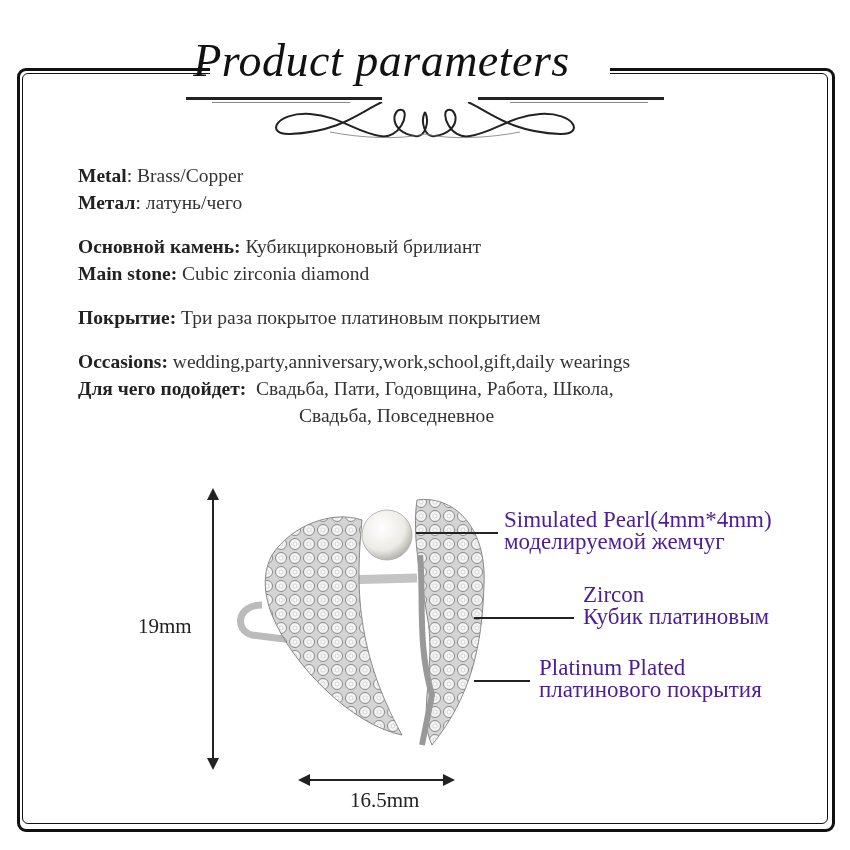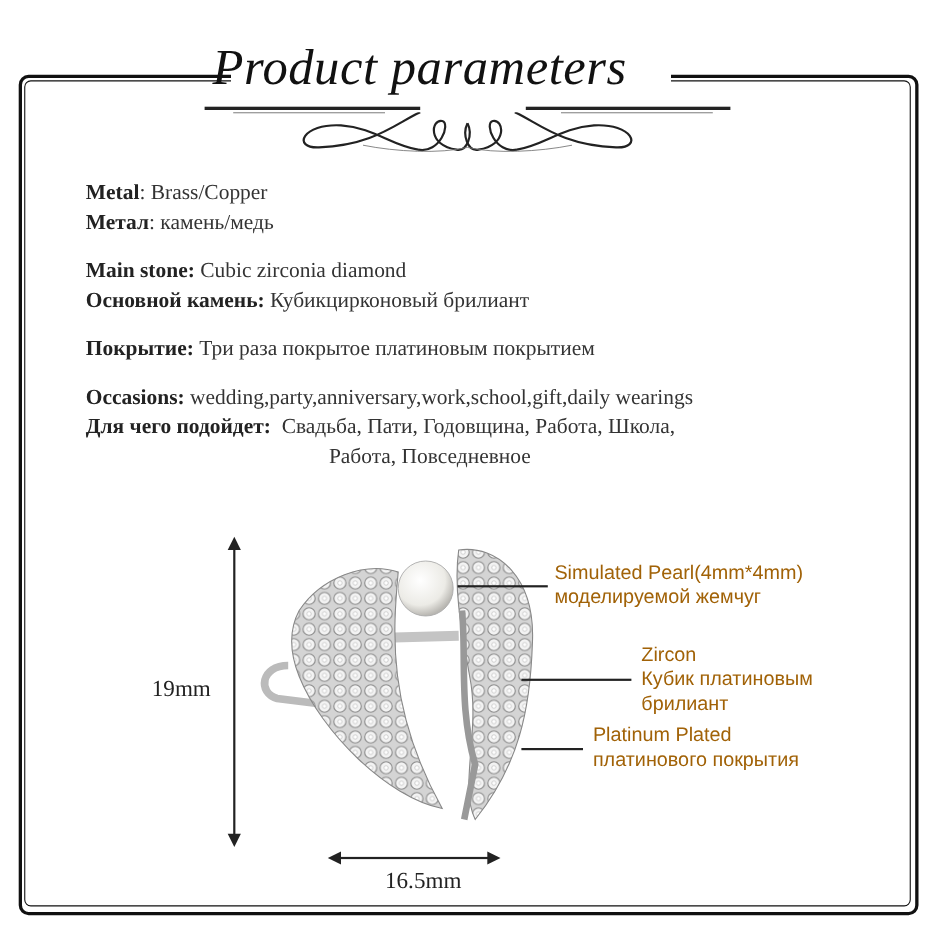--- a/index.html
+++ b/index.html
@@ -16,21 +16,21 @@
   .spec-line b{color:#222;font-weight:bold;}
   .indent{padding-left:221px;}
   .dim-v{position:absolute;left:212px;top:493px;width:2px;height:272px;background:#222;}
   .arrow-up{position:absolute;left:207px;top:488px;width:0;height:0;border-left:6px solid transparent;border-right:6px solid transparent;border-bottom:12px solid #222;}
   .arrow-down{position:absolute;left:207px;top:758px;width:0;height:0;border-left:6px solid transparent;border-right:6px solid transparent;border-top:12px solid #222;}
   .dim-h{position:absolute;left:302px;top:779px;width:146px;height:2px;background:#222;}
   .arrow-left{position:absolute;left:298px;top:774px;width:0;height:0;border-top:6px solid transparent;border-bottom:6px solid transparent;border-right:12px solid #222;}
   .arrow-right{position:absolute;left:443px;top:774px;width:0;height:0;border-top:6px solid transparent;border-bottom:6px solid transparent;border-left:12px solid #222;}
   .dim-label{position:absolute;font-family:"Liberation Serif",serif;font-size:21px;color:#222;}
   .ring{position:absolute;left:232px;top:495px;width:260px;height:265px;}
-  .callout{position:absolute;font-family:Liberation Sans, sans-serif;font-size:18px;line-height:22px;color:#a16207;}
+  .callout{position:absolute;font-family:Liberation Serif, serif;font-size:23px;line-height:22px;color:#4c1d95;}
   .leader{position:absolute;height:1.5px;background:#222;}
 </style>
 </head>
 <body>
 
 <div class="frame-outer"></div>
 <div class="frame-inner"></div>
 <div class="title-mask"></div>
 
 <div class="title">Product parameters</div>
@@ -48,33 +48,33 @@
     <path d="M200 34 C180 38,170 10,178 8 C188 6,192 30,165 34 C155 36,150 20,155 10"></path>
   </g>
   <g fill="none" stroke="#777" stroke-width="0.8">
     <path d="M60 30 C90 36,130 38,155 32 C180 38,220 36,250 30"></path>
   </g>
 </svg>
 
 <div class="specs">
   <div class="spec-group">
     <div class="spec-line"><b>Metal</b>: <span>Brass/Copper</span></div>
-    <div class="spec-line"><b>Метал</b>: <span>камень/медь</span></div>
+    <div class="spec-line"><b>Метал</b>: <span>латунь/чего</span></div>
   </div>
   <div class="spec-group">
+    <div class="spec-line"><b>Основной камень:</b> <span>Кубикцирконовый брилиант</span></div>
     <div class="spec-line"><b>Main stone:</b> <span>Cubic zirconia diamond</span></div>
-    <div class="spec-line"><b>Основной камень:</b> <span>Кубикцирконовый брилиант</span></div>
   </div>
   <div class="spec-group">
     <div class="spec-line"><b>Покрытие:</b> <span>Три раза покрытое платиновым покрытием</span></div>
   </div>
   <div class="spec-group">
     <div class="spec-line"><b>Occasions:</b> <span>wedding,party,anniversary,work,school,gift,daily wearings</span></div>
     <div class="spec-line"><b>Для чего подойдет:</b>&nbsp; <span>Свадьба, Пати, Годовщина, Работа, Школа,</span></div>
-    <div class="spec-line indent"><span>Работа, Повседневное</span></div>
+    <div class="spec-line indent"><span>Свадьба, Повседневное</span></div>
   </div>
 </div>
 
 <svg class="ring" viewBox="0 0 260 265">
   <defs>
     <radialGradient id="pearlG" cx="40%" cy="35%" r="65%">
       <stop offset="0%" stop-color="#ffffff"></stop>
       <stop offset="70%" stop-color="#ecebe6"></stop>
       <stop offset="100%" stop-color="#b9b7b2"></stop>
     </radialGradient>
@@ -105,20 +105,19 @@
 <div class="leader" style="left:416px;top:532px;width:82px;"></div>
 <div class="callout" style="left:504px;top:509px;">
   <div>Simulated Pearl(4mm*4mm)</div>
   <div>моделируемой жемчуг</div>
 </div>
 
 <div class="leader" style="left:474px;top:617px;width:100px;"></div>
 <div class="callout" style="left:583px;top:584px;">
   <div>Zircon</div>
   <div>Кубик платиновым</div>
-  <div>брилиант</div>
 </div>
 
 <div class="leader" style="left:474px;top:680px;width:56px;"></div>
 <div class="callout" style="left:539px;top:657px;">
   <div>Platinum Plated</div>
   <div>платинового покрытия</div>
 </div>
 
 </body></html>

